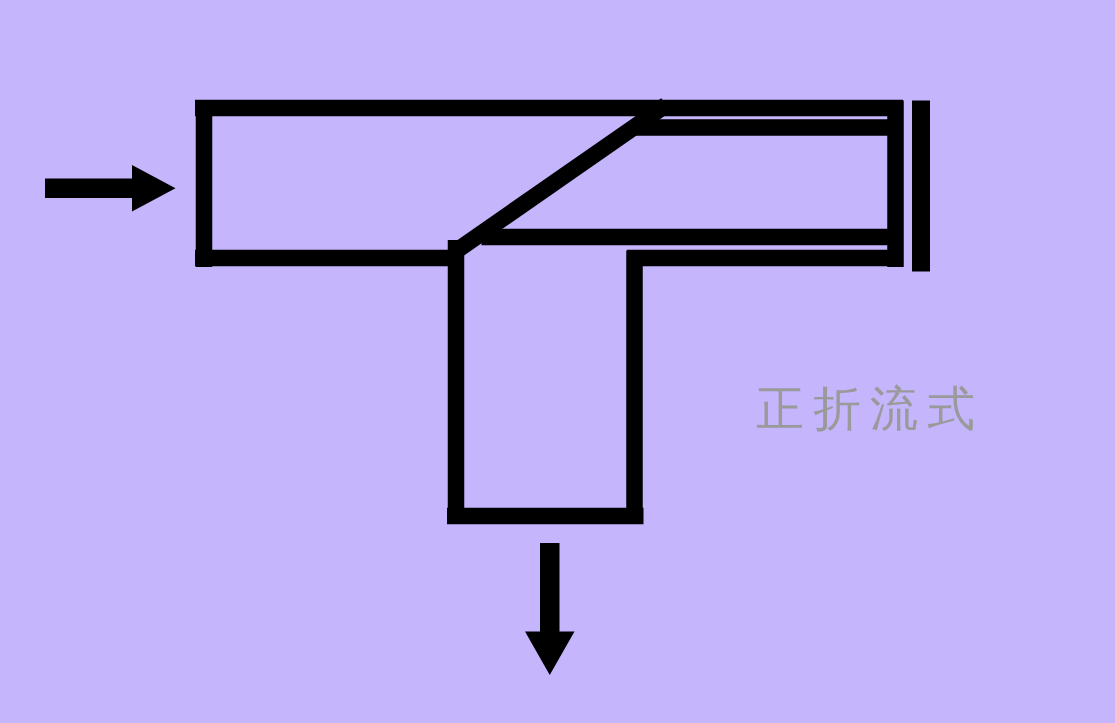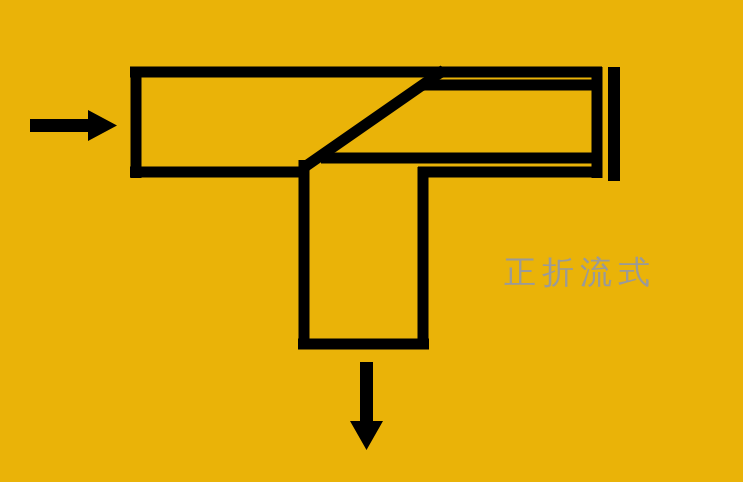--- a/index.html
+++ b/index.html
@@ -3,21 +3,21 @@
 <meta charset="utf-8">
 <style>
   html, body {
     margin: 0;
     padding: 0;
   }
   .stage {
     position: relative;
     width: 743px;
     height: 482px;
-    background: #eab308;
+    background: #c4b5fd;
     overflow: hidden;
     font-family: "Liberation Sans", sans-serif;
   }
   svg {
     display: block;
     width: 743px;
     height: 482px;
   }
   .pipe-line {
     fill: none;

